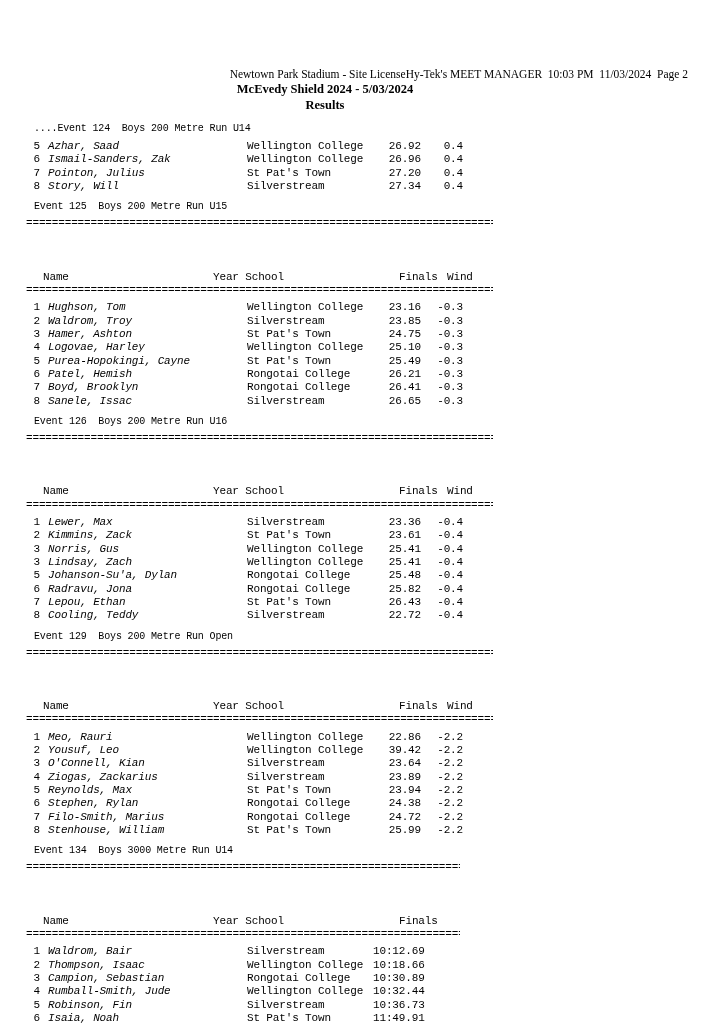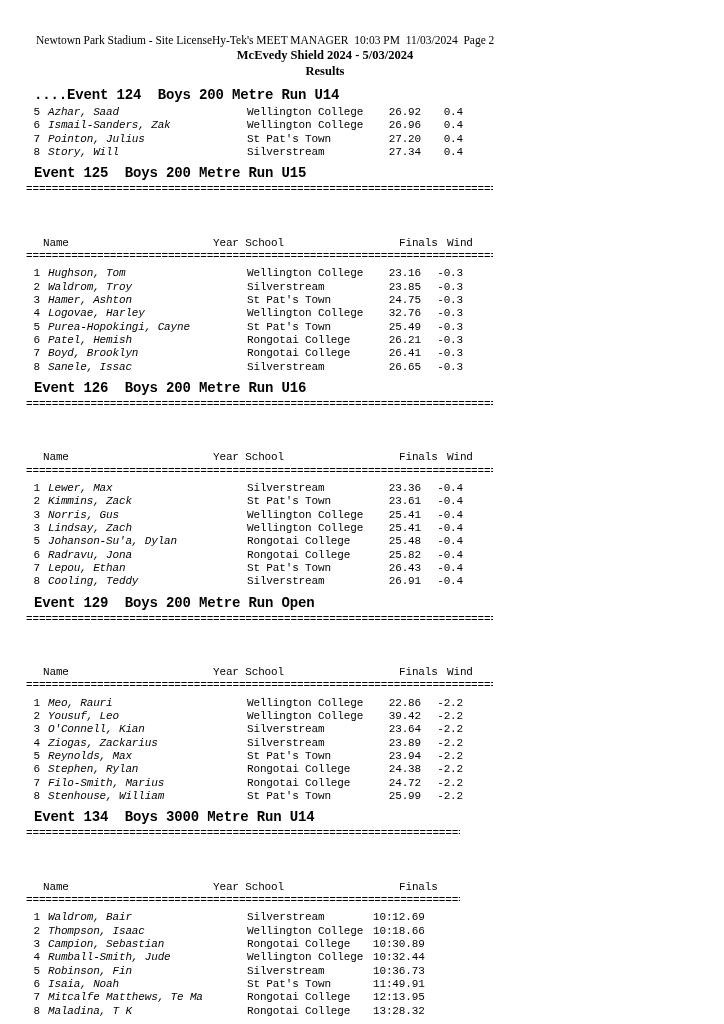--- a/index.html
+++ b/index.html
@@ -2,40 +2,40 @@
 <html><head>
 <meta charset="utf-8">
 <style>
   html,body { margin:0; padding:0; background:#ffffff; }
   .page {
     position:relative; width:724px; height:1024px; background:#fff; color:#000;
     overflow:hidden;
   }
   
   .hdr-line1 {
-    display:flex; justify-content:flex-start;
-    padding:34px 36px 0 36px;
+    display:flex; justify-content:flex-end;
+    padding:68px 36px 0 36px;
     font-family:"Liberation Serif", serif;
     font-size:11.5px; line-height:13px; white-space:pre;
   }
   .hdr-center {
     width:608px; text-align:center;
     font-family:"Liberation Serif", serif; font-weight:bold;padding-left:21px;
   }
   .hdr-center div { font-size:12.5px; line-height:16px; white-space:pre; }
   
   main { padding-left:26px; margin-top:9px; }
   .event {
     margin-top:7px;
     font-family:"Liberation Mono","DejaVu Sans Mono",monospace;
     font-size:11px; letter-spacing:-0.15px; color:#000;
   }
   .event:first-child { margin-top:0; }
   .event-title {
-    font-weight:bold; font-size:14px; white-space:pre;
+    font-weight:normal; font-size:10px; white-space:pre;
     padding-left:8px; line-height:14px; margin-bottom:3px;
   }
   .sep {
     width:467px; overflow:hidden; white-space:nowrap; line-height:13.3px;
   }
   .event.no-wind .sep { width:434px; }
   .hdr-row {
     display:grid; grid-template-columns:187px 186px 48px 42px;
     line-height:13.3px; white-space:pre;margin-top:40px;
   }
@@ -86,21 +86,21 @@
         <span class="c-yearschool">Year School</span>
         <span class="c-finalshdr">Finals</span>
         <span class="c-windhdr">Wind</span>
       </div>
       <div class="sep">================================================================================</div>
     </div>
     <div class="rows">
           <div class="row"><span class="c-place">1</span><span class="c-name">Hughson, Tom</span><span class="c-school">Wellington College</span><span class="c-finals">23.16</span><span class="c-wind">-0.3</span></div>
           <div class="row"><span class="c-place">2</span><span class="c-name">Waldrom, Troy</span><span class="c-school">Silverstream</span><span class="c-finals">23.85</span><span class="c-wind">-0.3</span></div>
           <div class="row"><span class="c-place">3</span><span class="c-name">Hamer, Ashton</span><span class="c-school">St Pat's Town</span><span class="c-finals">24.75</span><span class="c-wind">-0.3</span></div>
-          <div class="row"><span class="c-place">4</span><span class="c-name">Logovae, Harley</span><span class="c-school">Wellington College</span><span class="c-finals">32.76</span><span class="c-wind">-0.3</span></div>
+          <div class="row"><span class="c-place">4</span><span class="c-name">Logovae, Harley</span><span class="c-school">Wellington College</span><span class="c-finals">25.10</span><span class="c-wind">-0.3</span></div>
           <div class="row"><span class="c-place">5</span><span class="c-name">Purea-Hopokingi, Cayne</span><span class="c-school">St Pat's Town</span><span class="c-finals">25.49</span><span class="c-wind">-0.3</span></div>
           <div class="row"><span class="c-place">6</span><span class="c-name">Patel, Hemish</span><span class="c-school">Rongotai College</span><span class="c-finals">26.21</span><span class="c-wind">-0.3</span></div>
           <div class="row"><span class="c-place">7</span><span class="c-name">Boyd, Brooklyn</span><span class="c-school">Rongotai College</span><span class="c-finals">26.41</span><span class="c-wind">-0.3</span></div>
           <div class="row"><span class="c-place">8</span><span class="c-name">Sanele, Issac</span><span class="c-school">Silverstream</span><span class="c-finals">26.65</span><span class="c-wind">-0.3</span></div>
         </div>
   </section>
 
   <section class="event">
     <div class="event-title">Event 126  Boys 200 Metre Run U16</div>
     <div class="tbl-head">
@@ -114,21 +114,21 @@
       <div class="sep">================================================================================</div>
     </div>
     <div class="rows">
           <div class="row"><span class="c-place">1</span><span class="c-name">Lewer, Max</span><span class="c-school">Silverstream</span><span class="c-finals">23.36</span><span class="c-wind">-0.4</span></div>
           <div class="row"><span class="c-place">2</span><span class="c-name">Kimmins, Zack</span><span class="c-school">St Pat's Town</span><span class="c-finals">23.61</span><span class="c-wind">-0.4</span></div>
           <div class="row"><span class="c-place">3</span><span class="c-name">Norris, Gus</span><span class="c-school">Wellington College</span><span class="c-finals">25.41</span><span class="c-wind">-0.4</span></div>
           <div class="row"><span class="c-place">3</span><span class="c-name">Lindsay, Zach</span><span class="c-school">Wellington College</span><span class="c-finals">25.41</span><span class="c-wind">-0.4</span></div>
           <div class="row"><span class="c-place">5</span><span class="c-name">Johanson-Su'a, Dylan</span><span class="c-school">Rongotai College</span><span class="c-finals">25.48</span><span class="c-wind">-0.4</span></div>
           <div class="row"><span class="c-place">6</span><span class="c-name">Radravu, Jona</span><span class="c-school">Rongotai College</span><span class="c-finals">25.82</span><span class="c-wind">-0.4</span></div>
           <div class="row"><span class="c-place">7</span><span class="c-name">Lepou, Ethan</span><span class="c-school">St Pat's Town</span><span class="c-finals">26.43</span><span class="c-wind">-0.4</span></div>
-          <div class="row"><span class="c-place">8</span><span class="c-name">Cooling, Teddy</span><span class="c-school">Silverstream</span><span class="c-finals">26.91</span><span class="c-wind">-0.4</span></div>
+          <div class="row"><span class="c-place">8</span><span class="c-name">Cooling, Teddy</span><span class="c-school">Silverstream</span><span class="c-finals">22.72</span><span class="c-wind">-0.4</span></div>
         </div>
   </section>
 
   <section class="event">
     <div class="event-title">Event 129  Boys 200 Metre Run Open</div>
     <div class="tbl-head">
       <div class="sep">================================================================================</div>
       <div class="hdr-row">
         <span class="c-namehdr">Name</span>
         <span class="c-yearschool">Year School</span>

